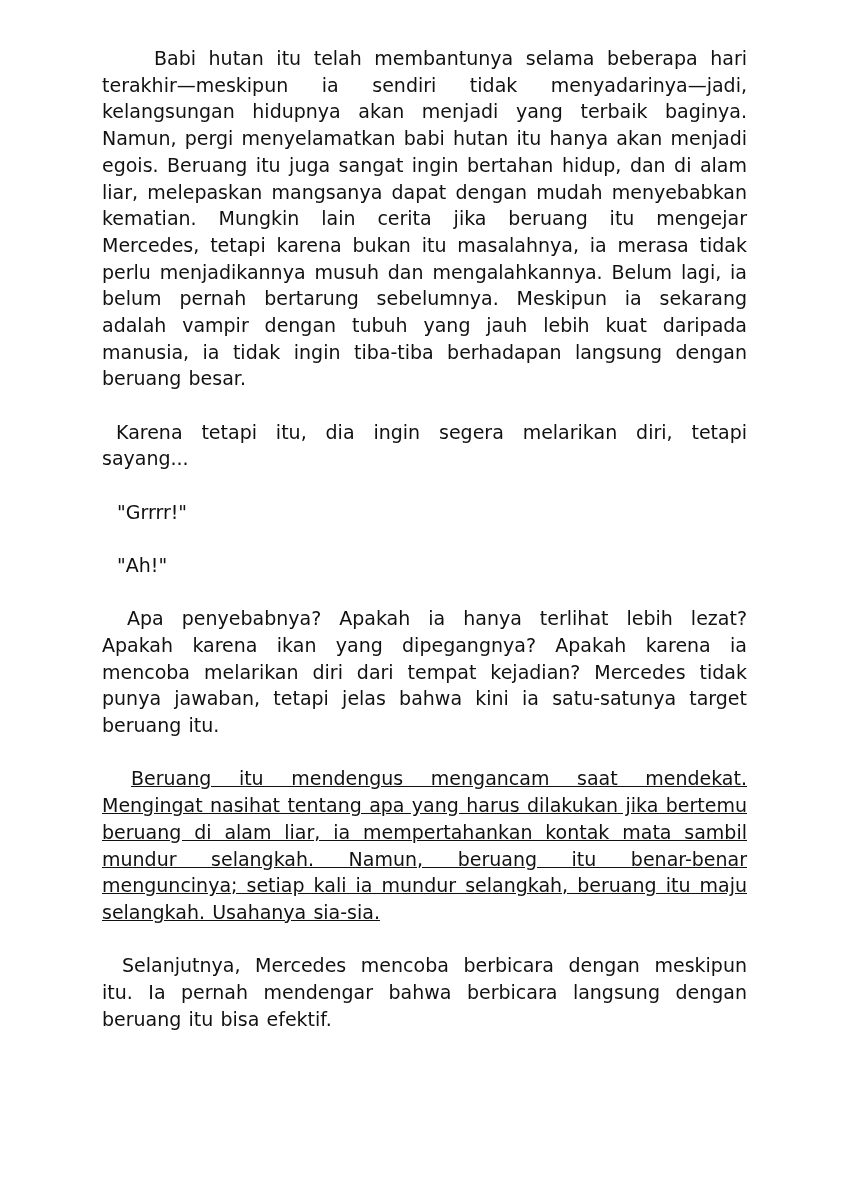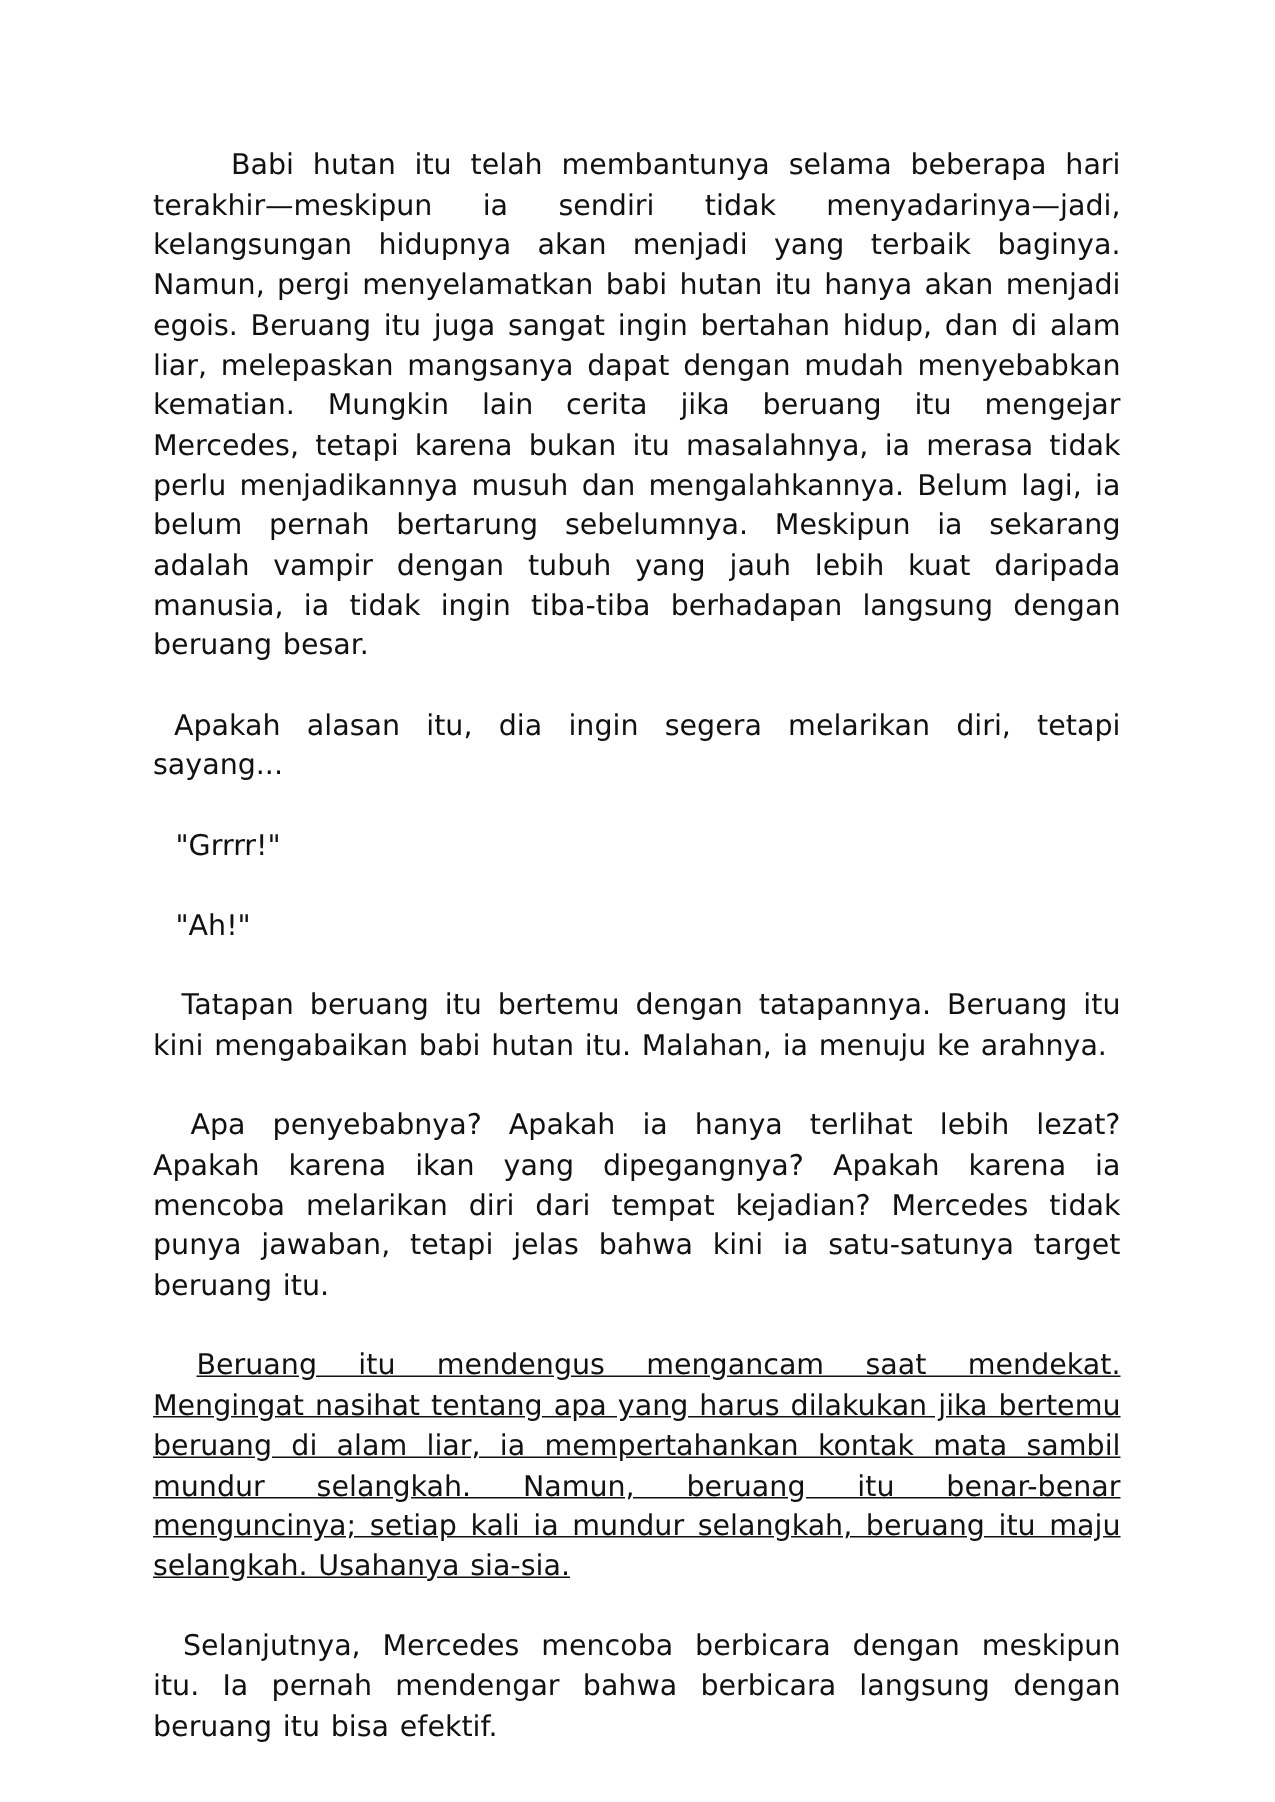--- a/index.html
+++ b/index.html
@@ -11,21 +11,21 @@
     position: relative;
     box-sizing: border-box;
     width: 850px;
     height: 1201px;
     margin: 0;
     background: #ffffff;
     color: #111111;
     font-family: "DejaVu Sans", sans-serif;
     font-size: 19px;
     line-height: 26.7px;
-    padding: 97px 103px 0 102px;
+    padding: 45px 103px 0 102px;
     text-align: justify;
     overflow: hidden;
   }
   .page p {
     margin: 0 0 26.6px 0;
     word-spacing: 0.06em;
   }
   
   .ind-xl { text-indent: 52px; }
   .ind-xs { text-indent: 14px; }
@@ -33,20 +33,19 @@
   .ind-s  { text-indent: 19px; }
   .ind-m  { text-indent: 25px; }
   .ind-l  { text-indent: 29px; text-decoration: underline; }
   .ind-sm { text-indent: 20px; }
 </style>
 </head>
 <body>
 
 <div class="page">
   <p class="ind-xl">Babi hutan itu telah membantunya selama beberapa hari terakhir—meskipun ia sendiri tidak menyadarinya—jadi, kelangsungan hidupnya akan menjadi yang terbaik baginya. Namun, pergi menyelamatkan babi hutan itu hanya akan menjadi egois. Beruang itu juga sangat ingin bertahan hidup, dan di alam liar, melepaskan mangsanya dapat dengan mudah menyebabkan kematian. Mungkin lain cerita jika beruang itu mengejar Mercedes, tetapi karena bukan itu masalahnya, ia merasa tidak perlu menjadikannya musuh dan mengalahkannya. Belum lagi, ia belum pernah bertarung sebelumnya. Meskipun ia sekarang adalah vampir dengan tubuh yang jauh lebih kuat daripada manusia, ia tidak ingin tiba-tiba berhadapan langsung dengan beruang besar.</p>
-  <p class="ind-xs">Apakah alasan itu, dia ingin segera melarikan diri, tetapi sayang...</p>
+  <p class="ind-xs">Karena tetapi itu, dia ingin segera melarikan diri, tetapi sayang...</p>
   <p class="ind-q">"Grrrr!"</p>
   <p class="ind-q">"Ah!"</p>
-  <p class="ind-s">Tatapan beruang itu bertemu dengan tatapannya. Beruang itu kini mengabaikan babi hutan itu. Malahan, ia menuju ke arahnya.</p>
   <p class="ind-m">Apa penyebabnya? Apakah ia hanya terlihat lebih lezat? Apakah karena ikan yang dipegangnya? Apakah karena ia mencoba melarikan diri dari tempat kejadian? Mercedes tidak punya jawaban, tetapi jelas bahwa kini ia satu-satunya target beruang itu.</p>
   <p class="ind-l">Beruang itu mendengus mengancam saat mendekat. Mengingat nasihat tentang apa yang harus dilakukan jika bertemu beruang di alam liar, ia mempertahankan kontak mata sambil mundur selangkah. Namun, beruang itu benar-benar menguncinya; setiap kali ia mundur selangkah, beruang itu maju selangkah. Usahanya sia-sia.</p>
   <p class="ind-sm">Selanjutnya, Mercedes mencoba berbicara dengan meskipun itu. Ia pernah mendengar bahwa berbicara langsung dengan beruang itu bisa efektif.</p>
 </div>
 
 </body></html>

